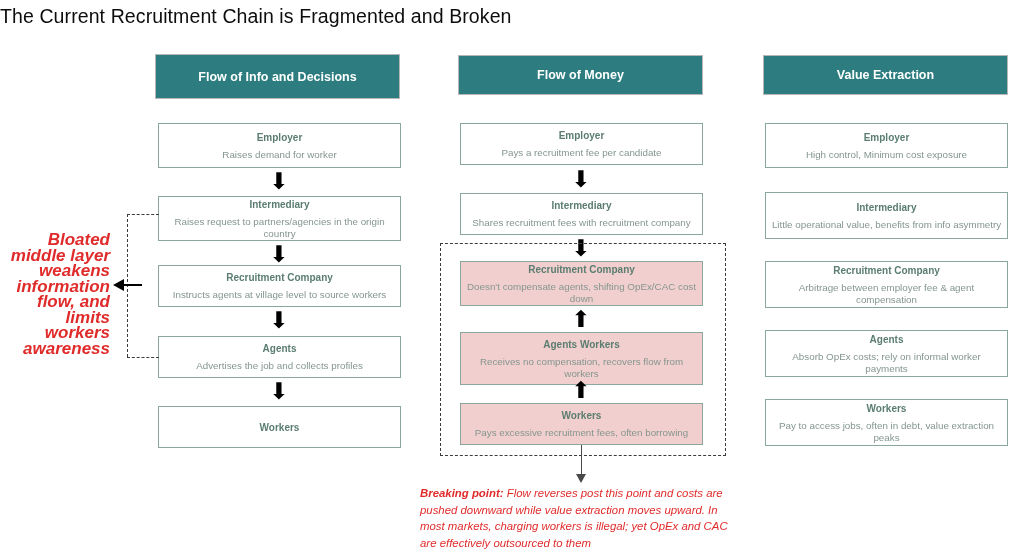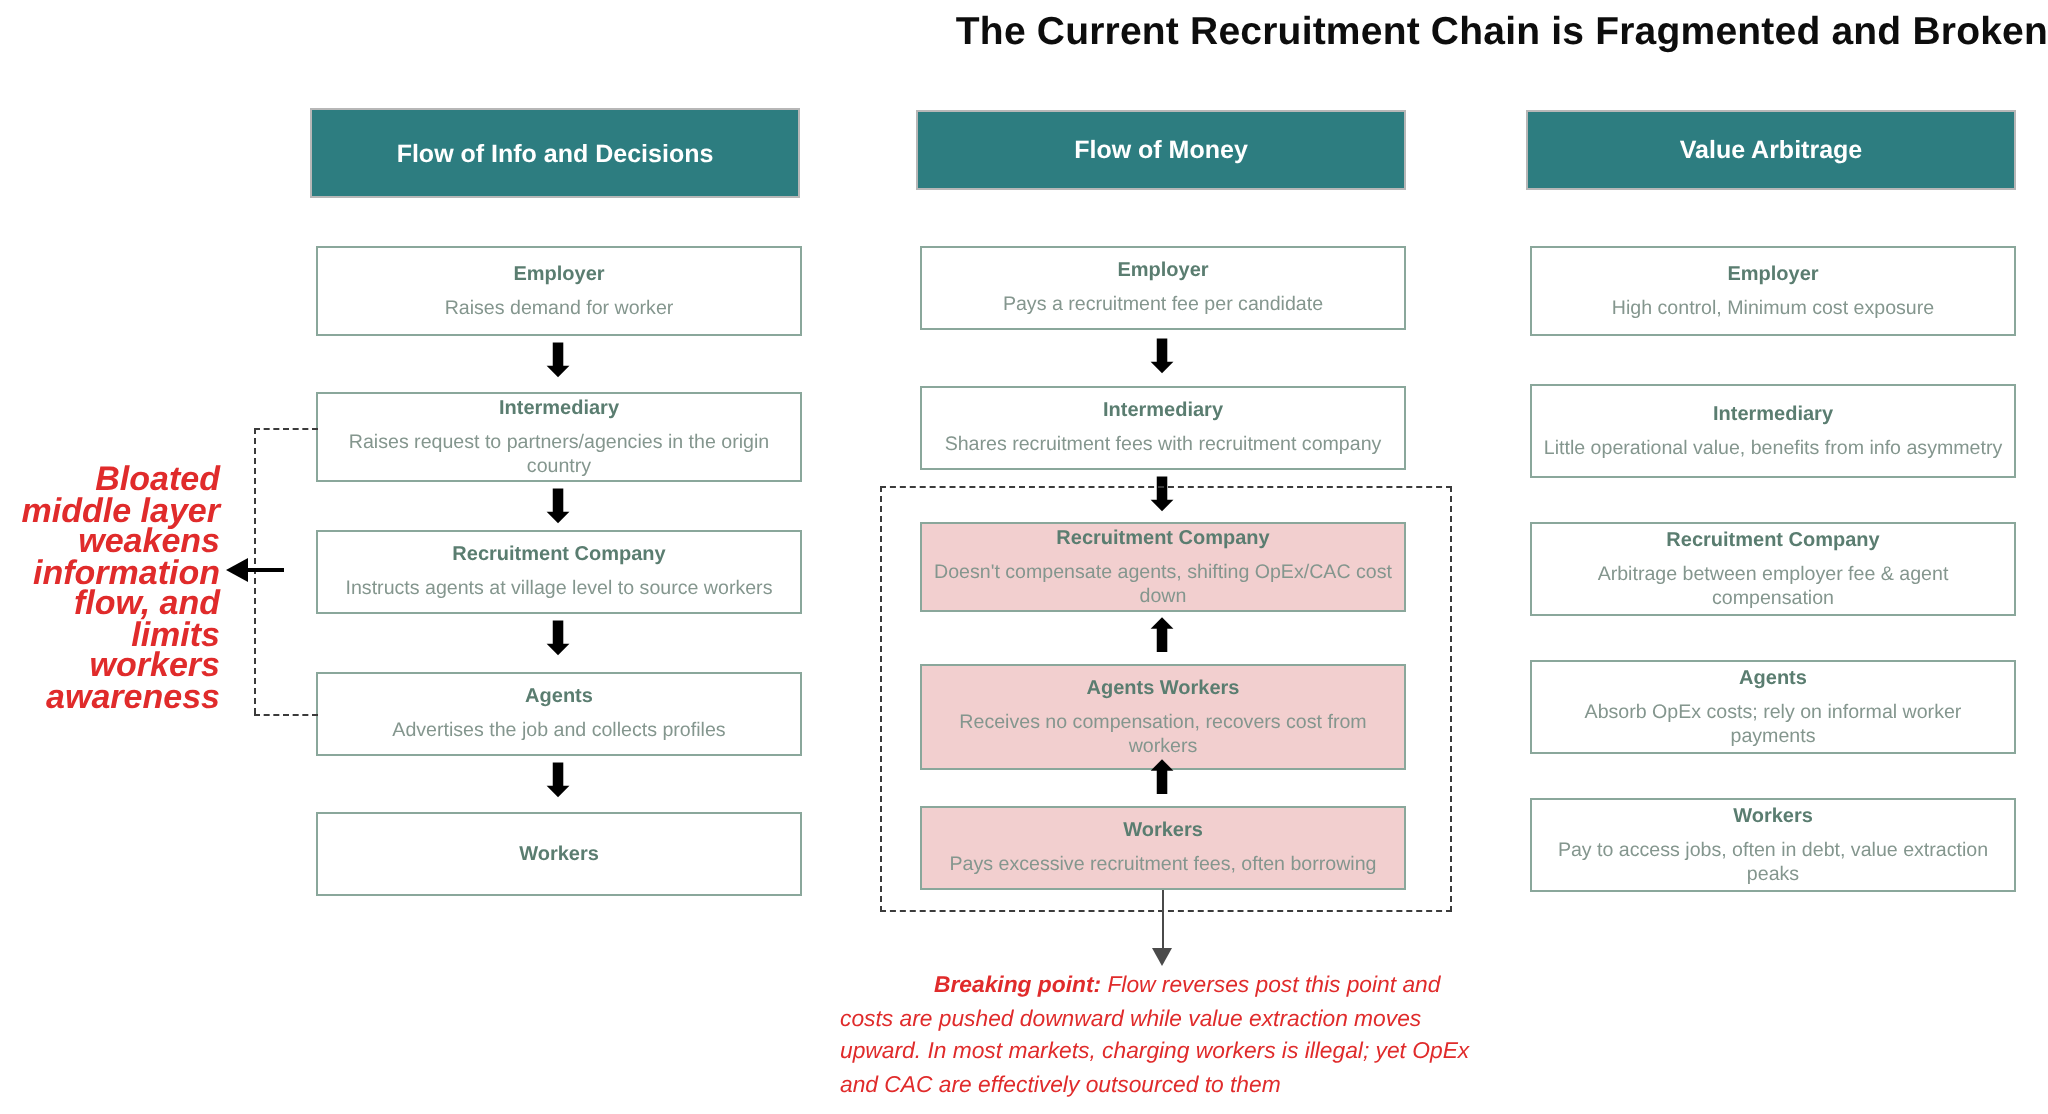--- a/index.html
+++ b/index.html
@@ -7,22 +7,22 @@
     width:1024px;height:557px;position:relative;
     background:#ffffff;
     font-family:"Liberation Sans", sans-serif;
     overflow:hidden;
   }
   .stage{position:absolute;inset:0;}
 
   
   .title{
     position:absolute;left:0;top:5px;width:1024px;
-    text-align:right;
-    font-size:19.5px;font-weight:bold;color:#0d0d0d;
+    text-align:left;
+    font-size:19.5px;font-weight:normal;color:#0d0d0d;
     letter-spacing:0.1px;
   }
 
   
   .colhead{
     position:absolute;
     background:#2d7d80;
     border:1px solid #b7b7b7;
     color:#ffffff;
     font-size:12.5px;font-weight:bold;
@@ -103,37 +103,37 @@
     line-height:15.5px;
     text-align:right;
   }
   .redbottom{
     position:absolute;
     color:#e02b2b;
     font-size:11.4px;font-style:italic;
     line-height:16.5px;
     text-align:left;
   }
-  .redbottom b{font-weight:bold;margin-left:47px;}
+  .redbottom b{font-weight:bold;}
 </style>
 </head>
 <body>
 
 <div class="stage">
 
   <div class="title">The Current Recruitment Chain is Fragmented and Broken</div>
 
   <div class="colhead" style="left:155px;top:54px;width:245px;height:45px;">
     <span>Flow of Info and Decisions</span>
   </div>
   <div class="colhead" style="left:458px;top:55px;width:245px;height:40px;">
     <span>Flow of Money</span>
   </div>
   <div class="colhead" style="left:763px;top:55px;width:245px;height:40px;">
-    <span>Value Arbitrage</span>
+    <span>Value Extraction</span>
   </div>
 
   <div class="box" style="left:158px;top:123px;width:243px;height:45px;">
     <div class="t">Employer</div>
     <div class="s">Raises demand for worker</div>
   </div>
   <div class="arrow" style="left:269px;top:168px;">⬇</div>
 
   <div class="box" style="left:158px;top:196px;width:243px;height:45px;">
     <div class="t">Intermediary</div>
@@ -180,21 +180,21 @@
   <div class="dashbox" style="left:440px;top:243px;width:286px;height:213px;"></div>
 
   <div class="box pink" style="left:460px;top:261px;width:243px;height:45px;">
     <div class="t">Recruitment Company</div>
     <div class="s">Doesn't compensate agents, shifting OpEx/CAC cost down</div>
   </div>
   <div class="arrow" style="left:571px;top:306px;">⬆</div>
 
   <div class="box pink" style="left:460px;top:332px;width:243px;height:53px;">
     <div class="t">Agents Workers</div>
-    <div class="s">Receives no compensation, recovers cost from workers</div>
+    <div class="s">Receives no compensation, recovers flow from workers</div>
   </div>
   <div class="arrow" style="left:571px;top:377px;">⬆</div>
 
   <div class="box pink" style="left:460px;top:403px;width:243px;height:42px;">
     <div class="t">Workers</div>
     <div class="s">Pays excessive recruitment fees, often borrowing</div>
   </div>
 
   <div class="thinline" style="left:581px;top:445px;height:31px;"></div>
   <div class="thinhead" style="left:576px;top:474px;"></div>

